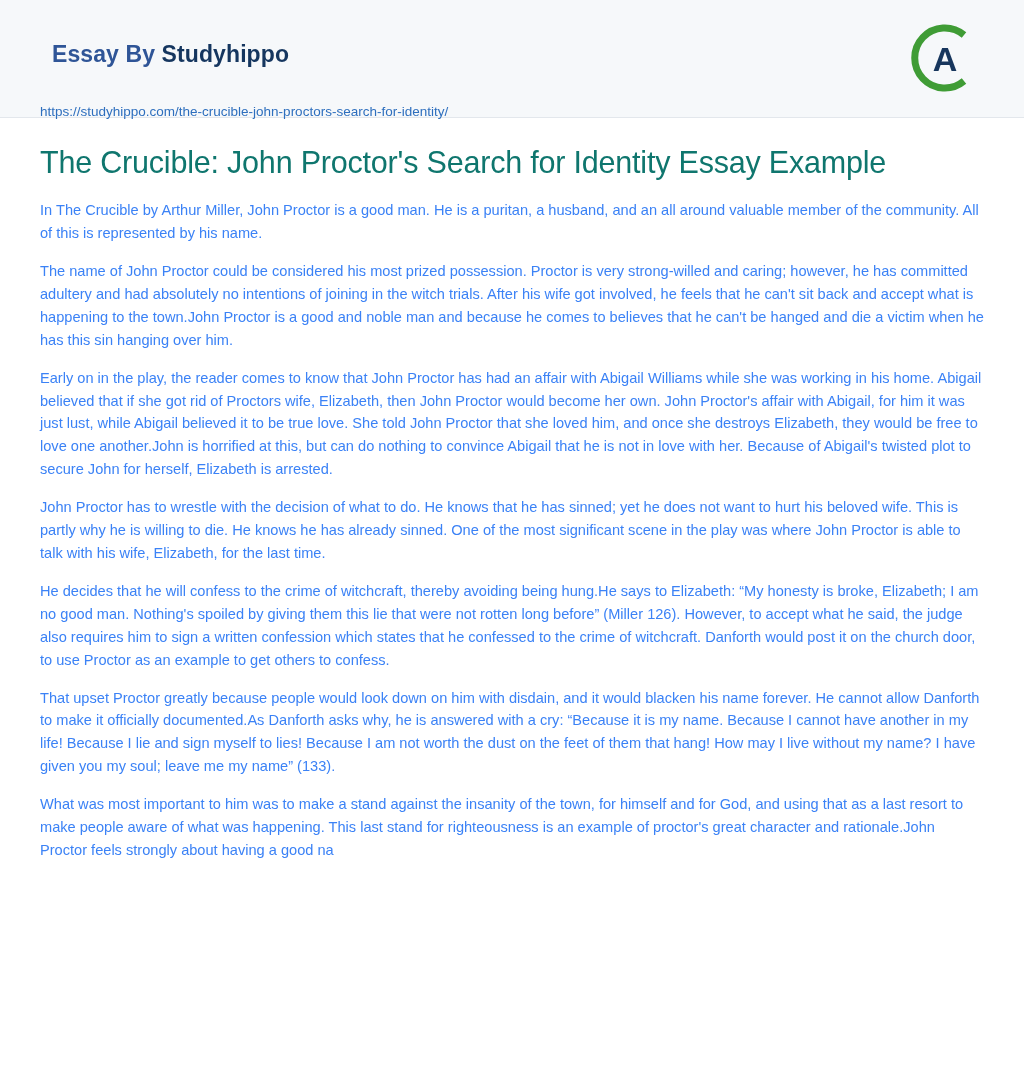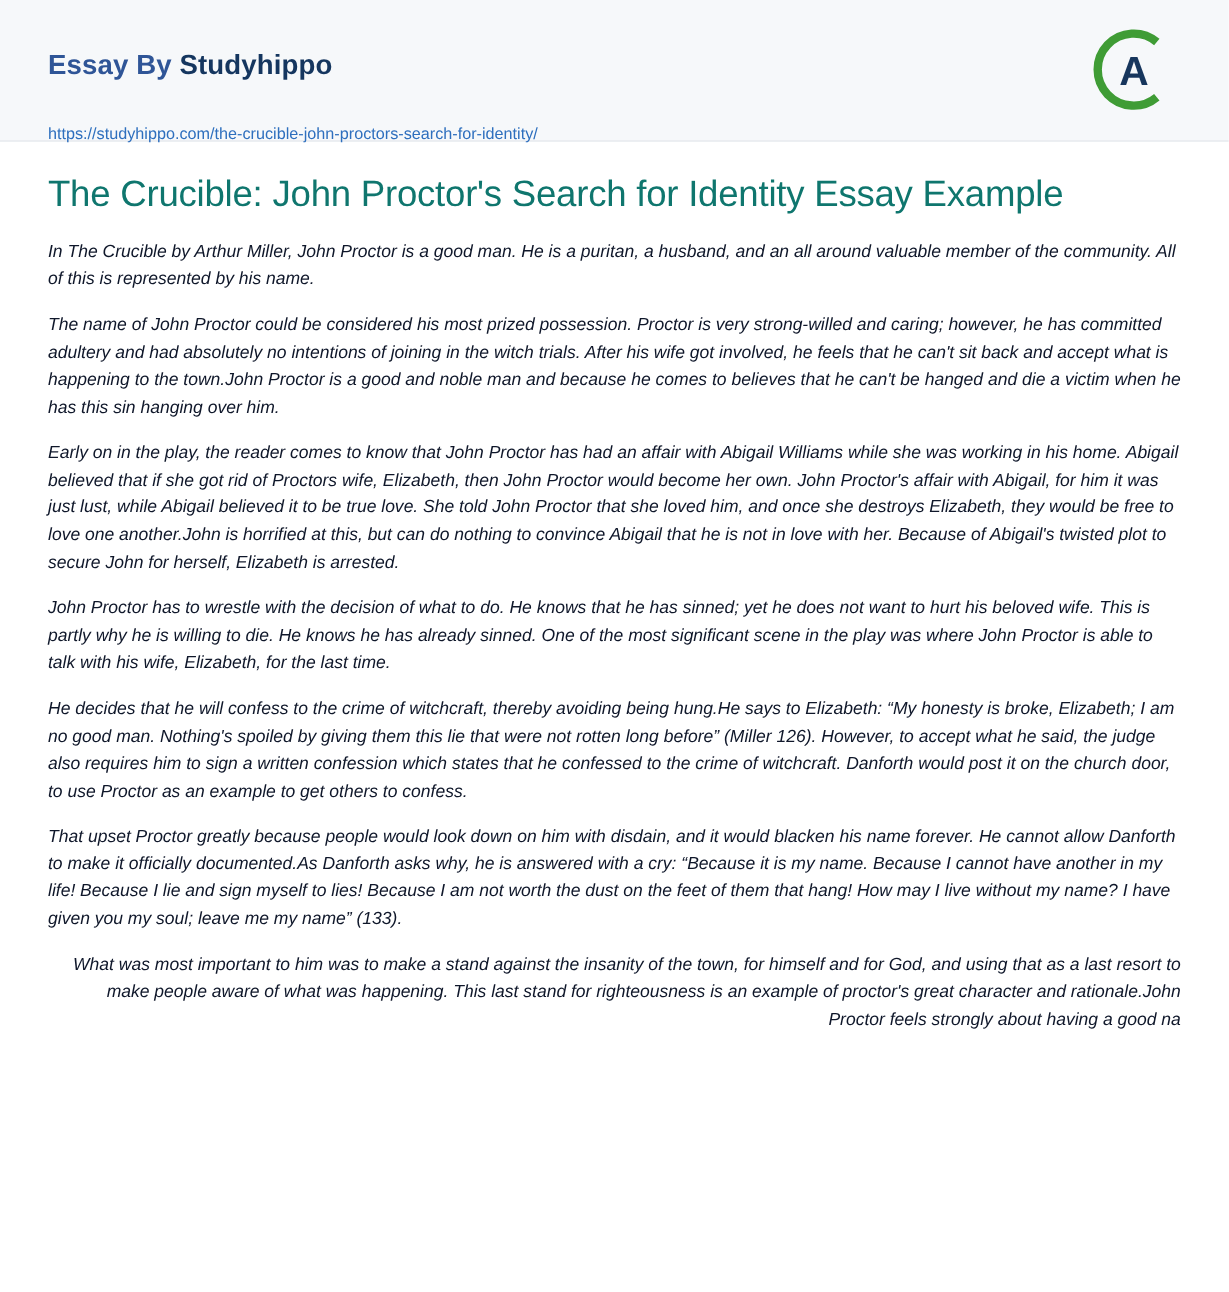--- a/index.html
+++ b/index.html
@@ -18,21 +18,21 @@
 
   
   .header {
     position: relative;
     height: 118px;
     background: #f6f8fa;
     border-bottom: 1px solid #e3e7ec;
   }
   .brand {
     position: absolute;
-    left: 40px;
+    left: 52px;
     top: 41px;
     font-size: 23px;
     font-weight: bold;
     letter-spacing: 0.1px;
     color: #1f3864;
   }
   .brand .brand-light { color: #2f5597; font-weight: bold; }
   .brand .brand-dark { color: #15365f; font-weight: bold; }
   .source-url {
     position: absolute;
@@ -61,26 +61,25 @@
     line-height: 1.22;
     font-weight: normal;
     color: #0f766e;
     margin: 0 0 18px 0;
     letter-spacing: -0.2px;
     max-width: 930px;
   }
   .para {
     font-size: 14.6px;
     line-height: 1.57;
-    color: #0f172a;
+    color: #3b82f6;
     margin: 0 0 15px 0;
     max-width: 948px;
-    font-style: italic;
   }
-  .para:last-child { margin-bottom: 0; text-align: right; }
+  .para:last-child { margin-bottom: 0; }
 </style>
 </head>
 <body>
 
 <div class="header">
   <div class="brand"><span class="brand-light">Essay By </span><span class="brand-dark">Studyhippo</span></div>
   <a class="source-url" href="#">https://studyhippo.com/the-crucible-john-proctors-search-for-identity/</a>
   <div class="logo">
     <svg width="80" height="80" viewBox="0 0 80 80" aria-hidden="true">
       <path d="M62 17 A30 30 0 1 0 62 63" fill="none" stroke="#3f9c35" stroke-width="7" stroke-linecap="butt"></path>

